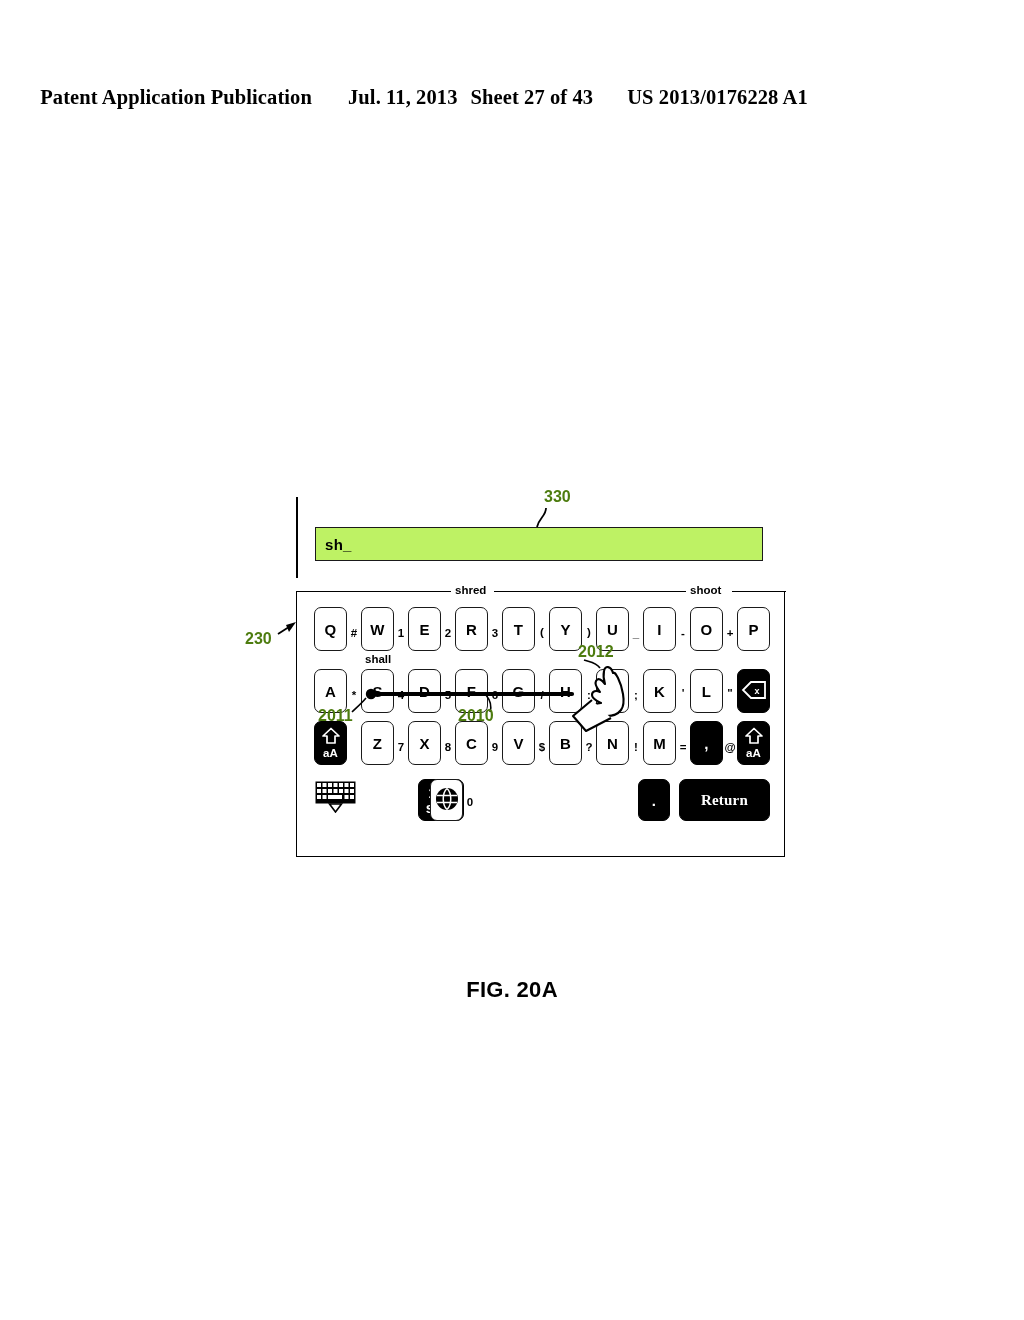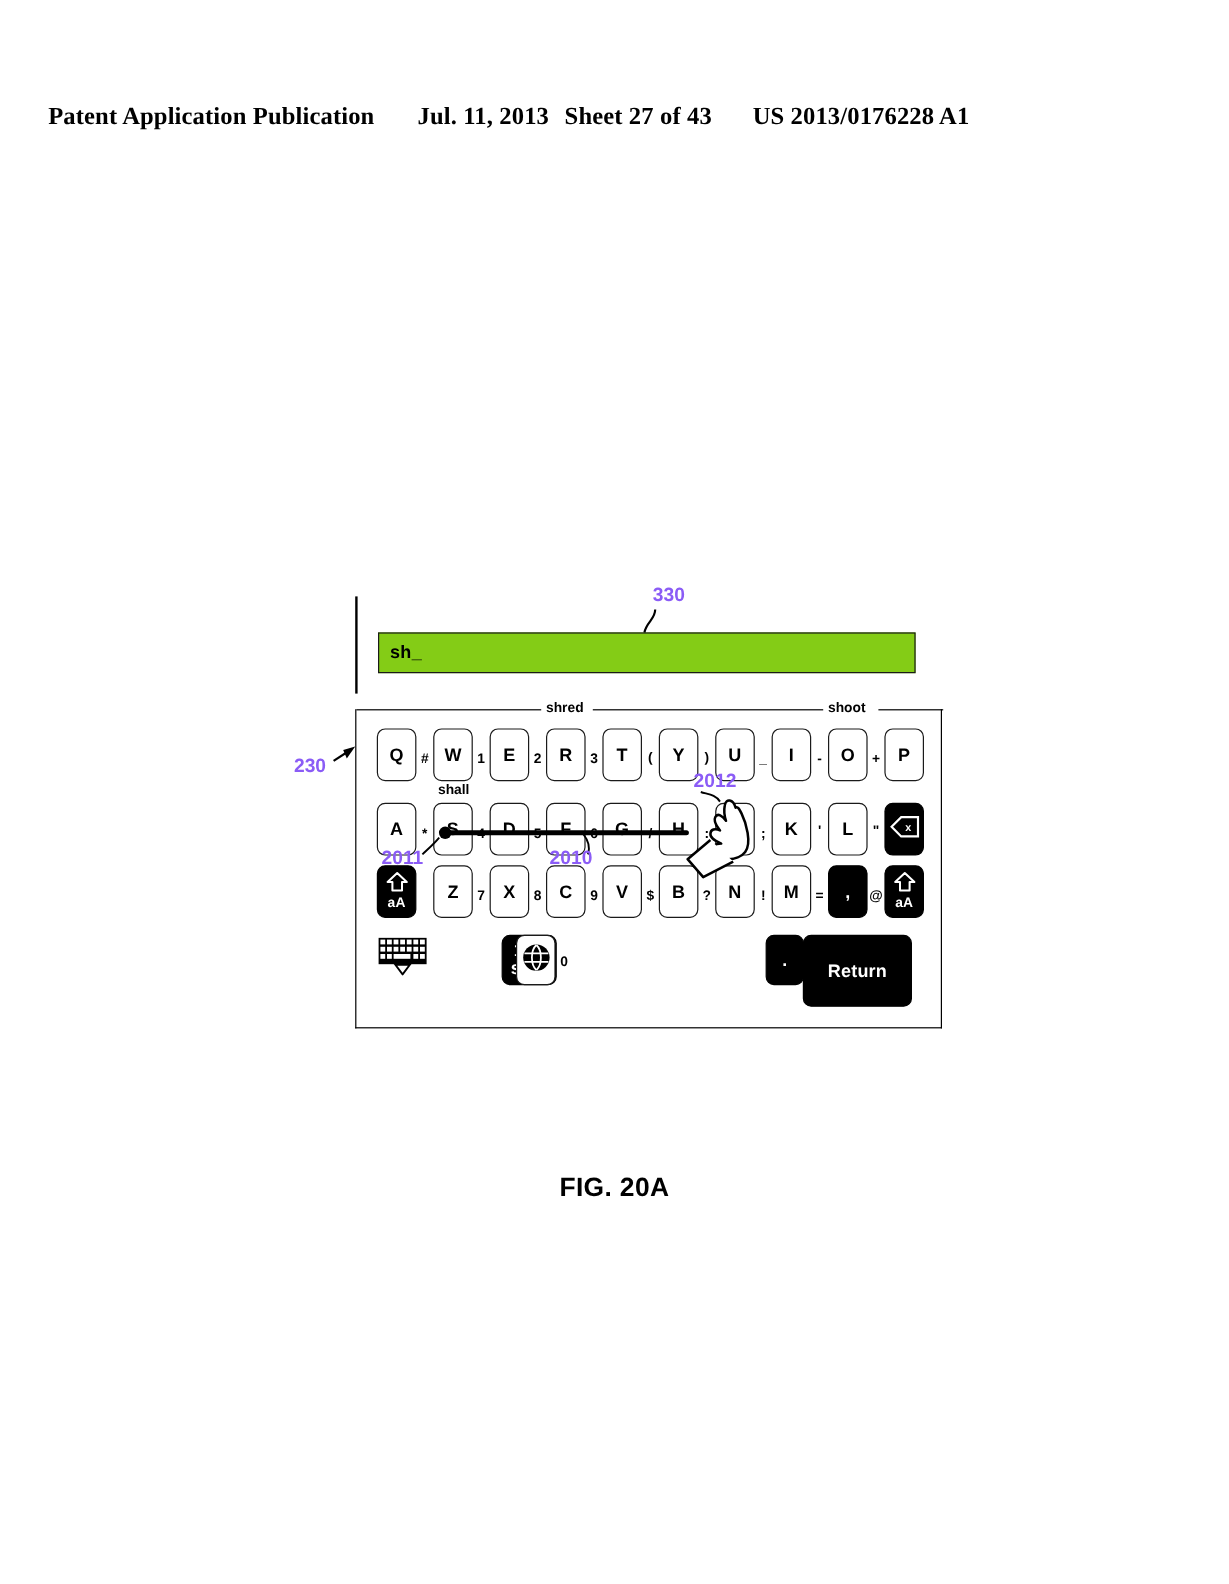--- a/index.html
+++ b/index.html
@@ -44,21 +44,21 @@
     position:absolute; left:296px; top:497px;
     width:0; height:81px;
     border-left:2.2px solid #000;
   }
 
   
   .text-field{
     position:absolute; left:315px; top:527px;
     width:448px; height:34px;
     border:1.8px solid #1a1a1a;
-    background:#84cc16;
+    background:#bef264;
     box-sizing:border-box;
   }
   .text-field .tf-value{
     position:absolute; left:9px; top:50%;
     transform:translateY(-50%);
     font-family:"Liberation Sans", sans-serif;
     font-size:15px; font-weight:600; letter-spacing:.3px;
     color:#000;
   }
 
@@ -117,21 +117,21 @@
     font-family:"Liberation Sans", sans-serif;
     font-size:11.5px; font-weight:600;
     color:#000; white-space:nowrap; line-height:1;margin-left:46px;
   }
 
   
   .refnum{
     position:absolute;
     font-family:"Liberation Sans", sans-serif;
     font-size:16px; font-weight:600;
-    color:#8b5cf6; white-space:nowrap; line-height:1;
+    color:#4d7c0f; white-space:nowrap; line-height:1;
   }
 
   
   .shift-inner{
     display:flex; flex-direction:column; align-items:center; justify-content:center;
     line-height:1;
   }
   .shift-inner .sh-label{
     font-family:"Liberation Sans", sans-serif;
     font-size:11.5px; font-weight:700; color:#fff;
@@ -303,21 +303,21 @@
         <path d="M13 2.5 C18 7 18 19 13 23.5" fill="none" stroke="#fff" stroke-width="1.5"></path>
         <path d="M3 9.5 L23 9.5 M3 16.5 L23 16.5" stroke="#fff" stroke-width="1.5"></path>
       </svg>
     </span>
   </div>
   <div class="sym" style="left:167px; top:206px; width:12px;">0</div>
 
 
   <div class="key dark" style="left:341px; top:188px; width:32px; height:42px;">.</div>
 
-  <div class="key dark" style="left:372px; top:188px; width:91px; height:60px;">Return</div>
+  <div class="key dark" style="left:382px; top:188px; width:91px; height:42px;font-family:Liberation Serif, serif;">Return</div>
 
 </div>
 
 <div class="figure">
   <svg width="1024" height="1320">
 
     <path d="M546 508 C546 516, 539 518, 537 527" fill="none" stroke="#000" stroke-width="1.8"></path>
 
     <path d="M278 634 L292 625" fill="none" stroke="#000" stroke-width="1.8"></path>
     <path d="M296 622 L286 625 L289 632 Z" fill="#000"></path>

